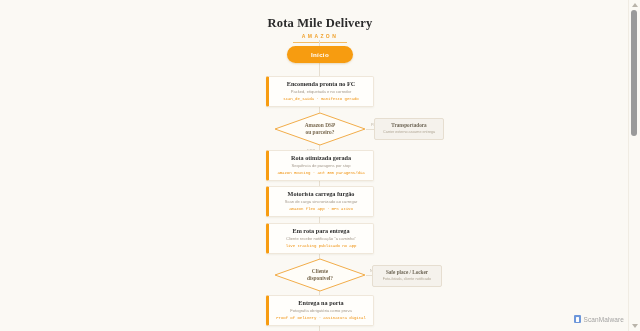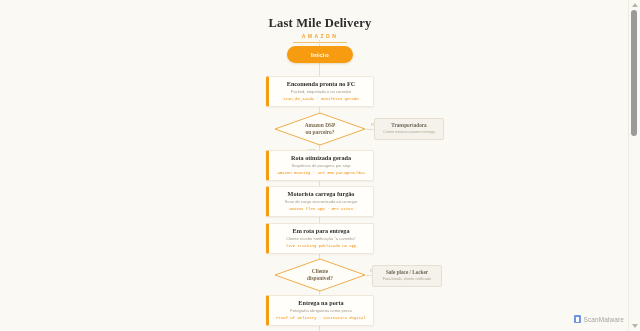--- a/index.html
+++ b/index.html
@@ -146,21 +146,21 @@
     content:"";position:absolute;left:2px;top:1.5px;width:3px;height:5px;background:#fff;border-radius:.5px;
   }
   .wm-text{font-size:6.5px;color:#8e8e8e;letter-spacing:.1px;}
 </style>
 </head>
 <body>
 
 <div class="page">
 
   <div class="header">
-    <div class="title">Last Mile Delivery</div>
+    <div class="title">Rota Mile Delivery</div>
     <div class="brand">AMAZON</div>
     <div class="brand-rule"></div>
   </div>
 
   <div class="flow">
 
     <div class="spine"></div>
 
     <div class="node pill">
       <span>Início</span>

